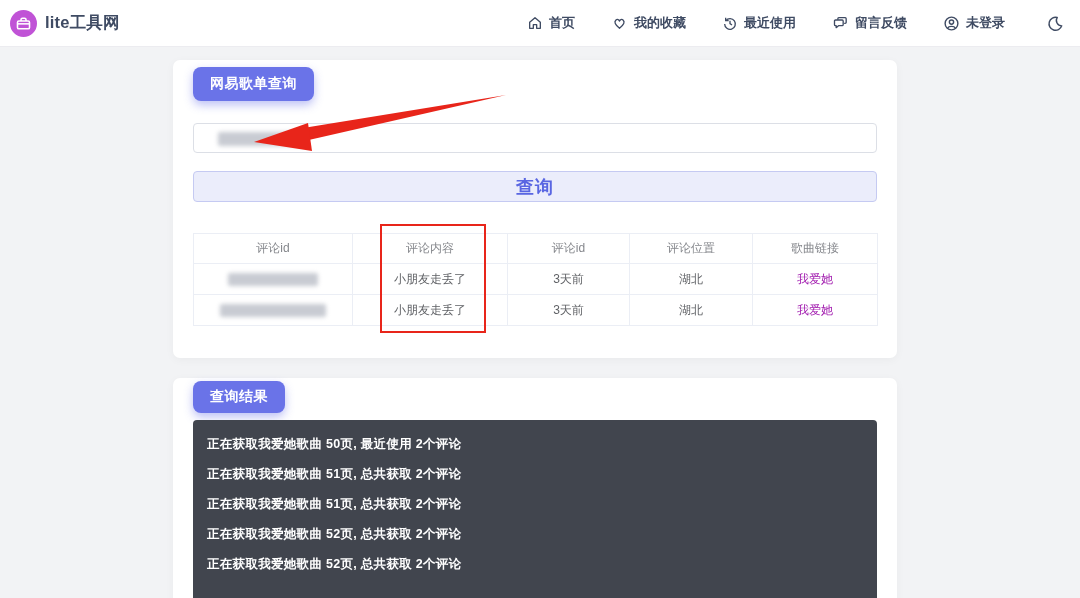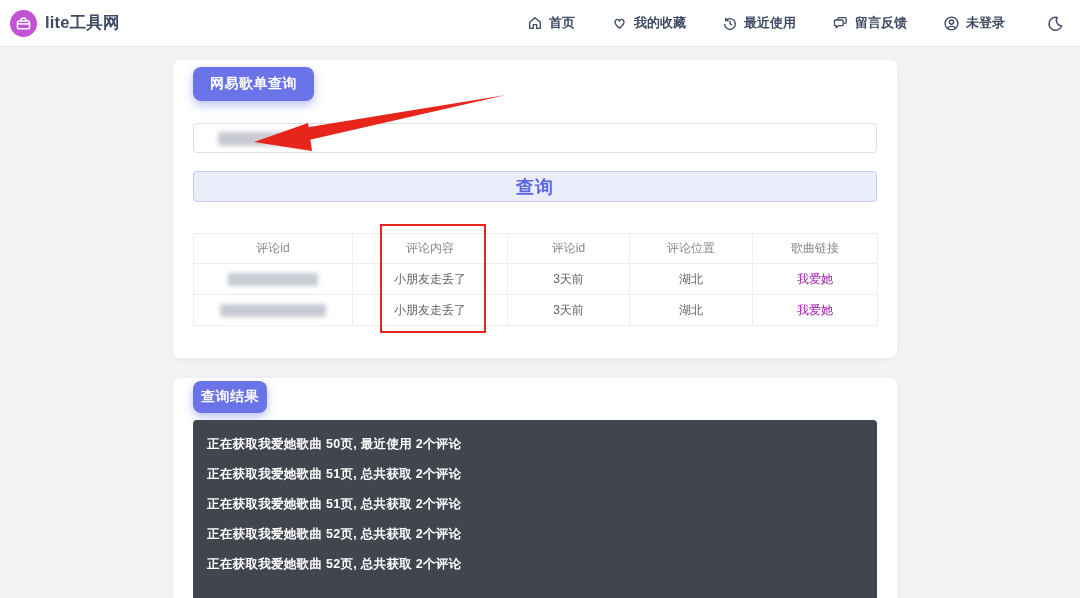--- a/index.html
+++ b/index.html
@@ -19,21 +19,21 @@
   .moon-btn { margin-left:6px; cursor:pointer; color:#3f4b63; display:flex; align-items:center; }
 
   
   .card { position:absolute; left:173px; width:724px; background:#fff; border-radius:7px;
           box-shadow:0 2px 10px rgba(0,0,0,.04); }
   .card-1 { top:60px; height:298px; }
   .card-2 { top:378px; height:240px; }
   .badge { position:absolute; left:20px; top:7px; background:#6a73e8; color:#fff; font-size:14px;
            font-weight:700; padding:8px 17px; border-radius:8px; letter-spacing:.5px;
            box-shadow:0 4px 10px rgba(106,115,232,.45); }
-  .card-2 .badge { top:3px; padding:7px 8px; }
+  .card-2 .badge { top:3px; padding:7px 17px; }
 
   
   .query-input { position:absolute; left:20px; top:63px; width:684px; height:30px; background:#fff;
                  border:1px solid #dcdfe6; border-radius:4px; }
   .redacted { background:#b6bac4; border-radius:2px; filter:blur(2px); opacity:.75; }
   .input-redacted { position:absolute; left:24px; top:8px; width:86px; height:14px; }
 
   
   .query-btn { position:absolute; left:20px; top:111px; width:684px; height:31px; background:#ebedfb;
                border:1px solid #c5caf2; border-radius:4px; color:#5966e2; font-size:18px; font-weight:700;

